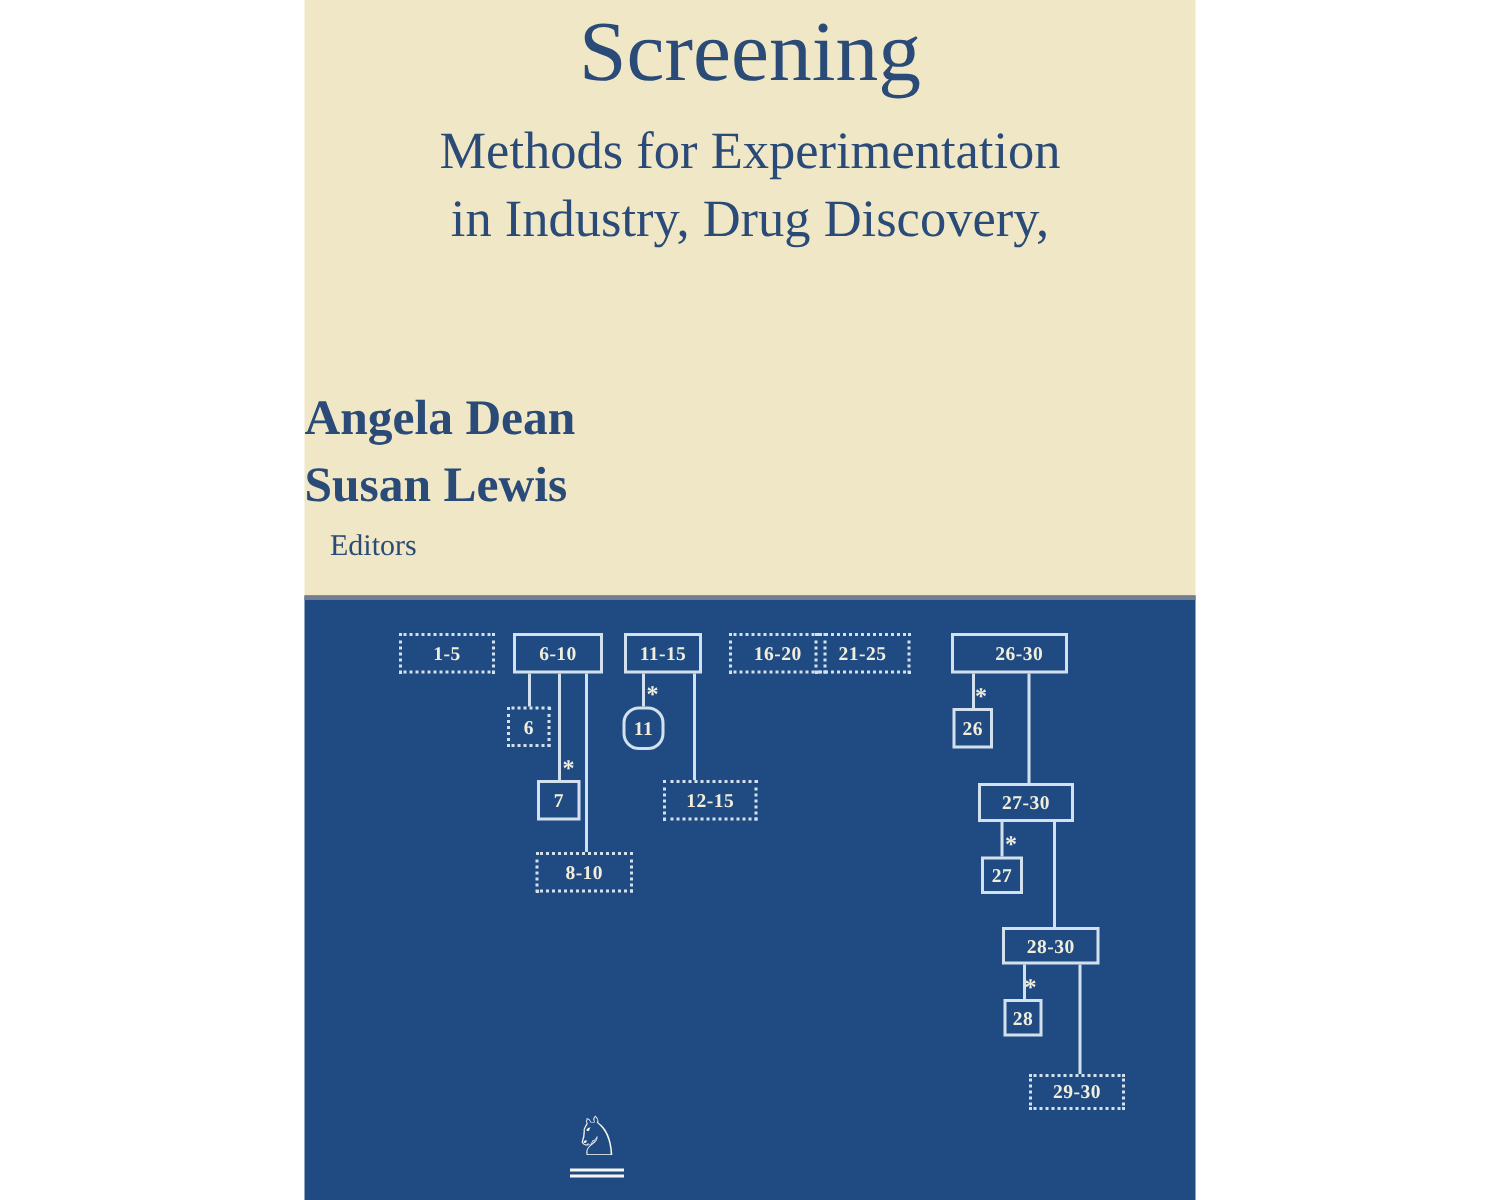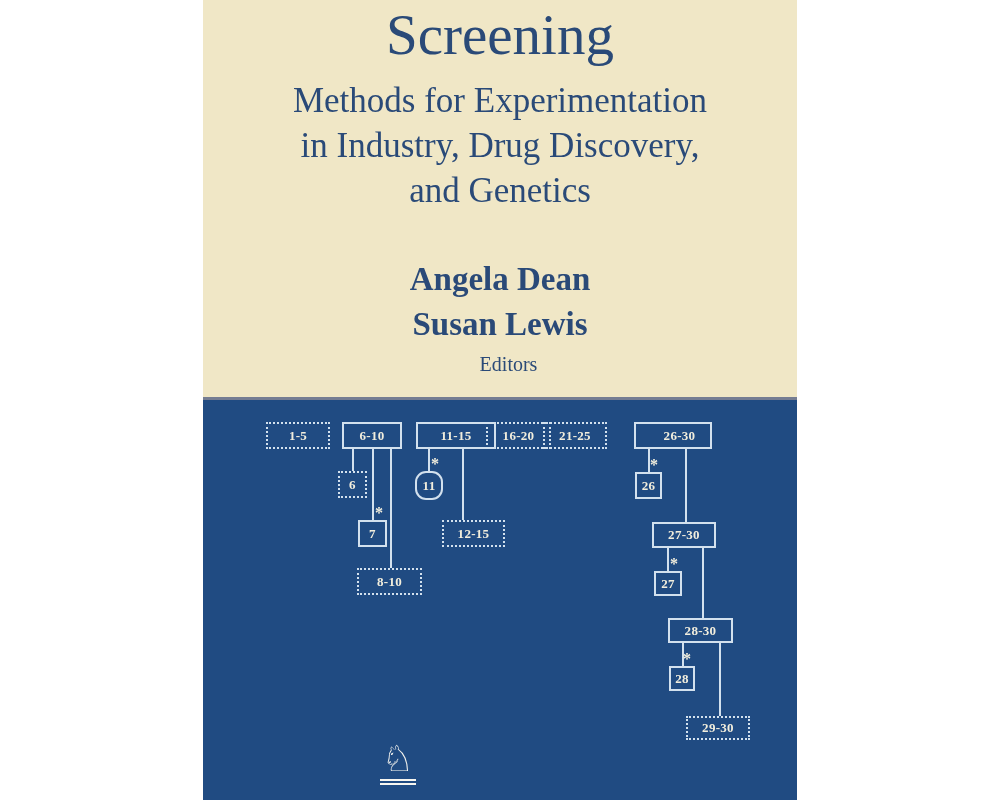--- a/index.html
+++ b/index.html
@@ -34,21 +34,21 @@
     color: var(--title_text);
   }
   .subtitle {
     position: absolute; top: 78px; left: 0;
     width: 100%; text-align: center;
     font-size: 35px; line-height: 45px;
     color: var(--title_text);
   }
   .authors {
     position: absolute; top: 257px; left: 0;
-    width: 100%; text-align: center;
+    width: 100%; text-align: left;
     color: var(--title_text);
   }
   .author { font-size: 33px; line-height: 45px; font-weight: bold; }
   .editors { font-size: 20px; margin-top: 6px; padding-left: 17px; }
   .cover-bottom {
     position: relative; box-sizing: border-box;
     width: 100%; height: 403px;
     background: var(--panel_bg);
     border-top: 3px solid var(--divider);
   }
@@ -95,21 +95,20 @@
 </head>
 <body>
 
 <div class="cover">
 
   <div class="cover-top">
     <h1 class="title">Screening</h1>
     <div class="subtitle">
       <div>Methods for Experimentation</div>
       <div>in Industry, Drug Discovery,</div>
-      <div>and Genetics</div>
     </div>
     <div class="authors">
       <div class="author">Angela Dean</div>
       <div class="author">Susan Lewis</div>
       <div class="editors">Editors</div>
     </div>
   </div>
 
   <div class="cover-bottom">
     <div class="diagram" id="diagram">
@@ -119,21 +118,21 @@
         <div class="connector" style="left: 225px; top: 49px; height: 22px;"></div>
         <div class="connector" style="left: 259px; top: 49px; height: 71px;"></div>
         <div class="connector" style="left: 445px; top: 49px; height: 23px;"></div>
         <div class="connector" style="left: 482px; top: 49px; height: 73px;"></div>
         <div class="connector" style="left: 464px; top: 148px; height: 23px;"></div>
         <div class="connector" style="left: 499px; top: 148px; height: 70px;"></div>
         <div class="connector" style="left: 479px; top: 243px; height: 23px;"></div>
         <div class="connector" style="left: 516px; top: 243px; height: 73px;"></div>
         <div class="dbox dashed" style="left: 63px; top: 22px; width: 64px; height: 27px;">1-5</div>
         <div class="dbox solid" style="left: 139px; top: 22px; width: 60px; height: 27px;">6-10</div>
-        <div class="dbox solid" style="left: 213px; top: 22px; width: 80px; height: 27px;">11-15</div>
+        <div class="dbox solid" style="left: 213px; top: 22px; width: 52px; height: 27px;">11-15</div>
         <div class="dbox dashed" style="left: 283px; top: 22px; width: 65px; height: 27px;">16-20</div>
         <div class="dbox dashed" style="left: 340px; top: 22px; width: 64px; height: 27px;">21-25</div>
         <div class="dbox solid" style="left: 431px; top: 22px; width: 78px; height: 27px; padding-left: 13px;">26-30</div>
         <div class="dbox dashed" style="left: 135px; top: 71px; width: 29px; height: 27px;">6</div>
         <div class="dbox solid" style="left: 212px; top: 71px; width: 28px; height: 29px; border-radius: 11px;">11</div>
         <div class="star" style="left: 228px; top: 56px;">*</div>
         <div class="dbox solid" style="left: 432px; top: 72px; width: 27px; height: 27px;">26</div>
         <div class="star" style="left: 447px; top: 57px;">*</div>
         <div class="dbox solid" style="left: 155px; top: 120px; width: 29px; height: 27px;">7</div>
         <div class="star" style="left: 172px; top: 105px;">*</div>

